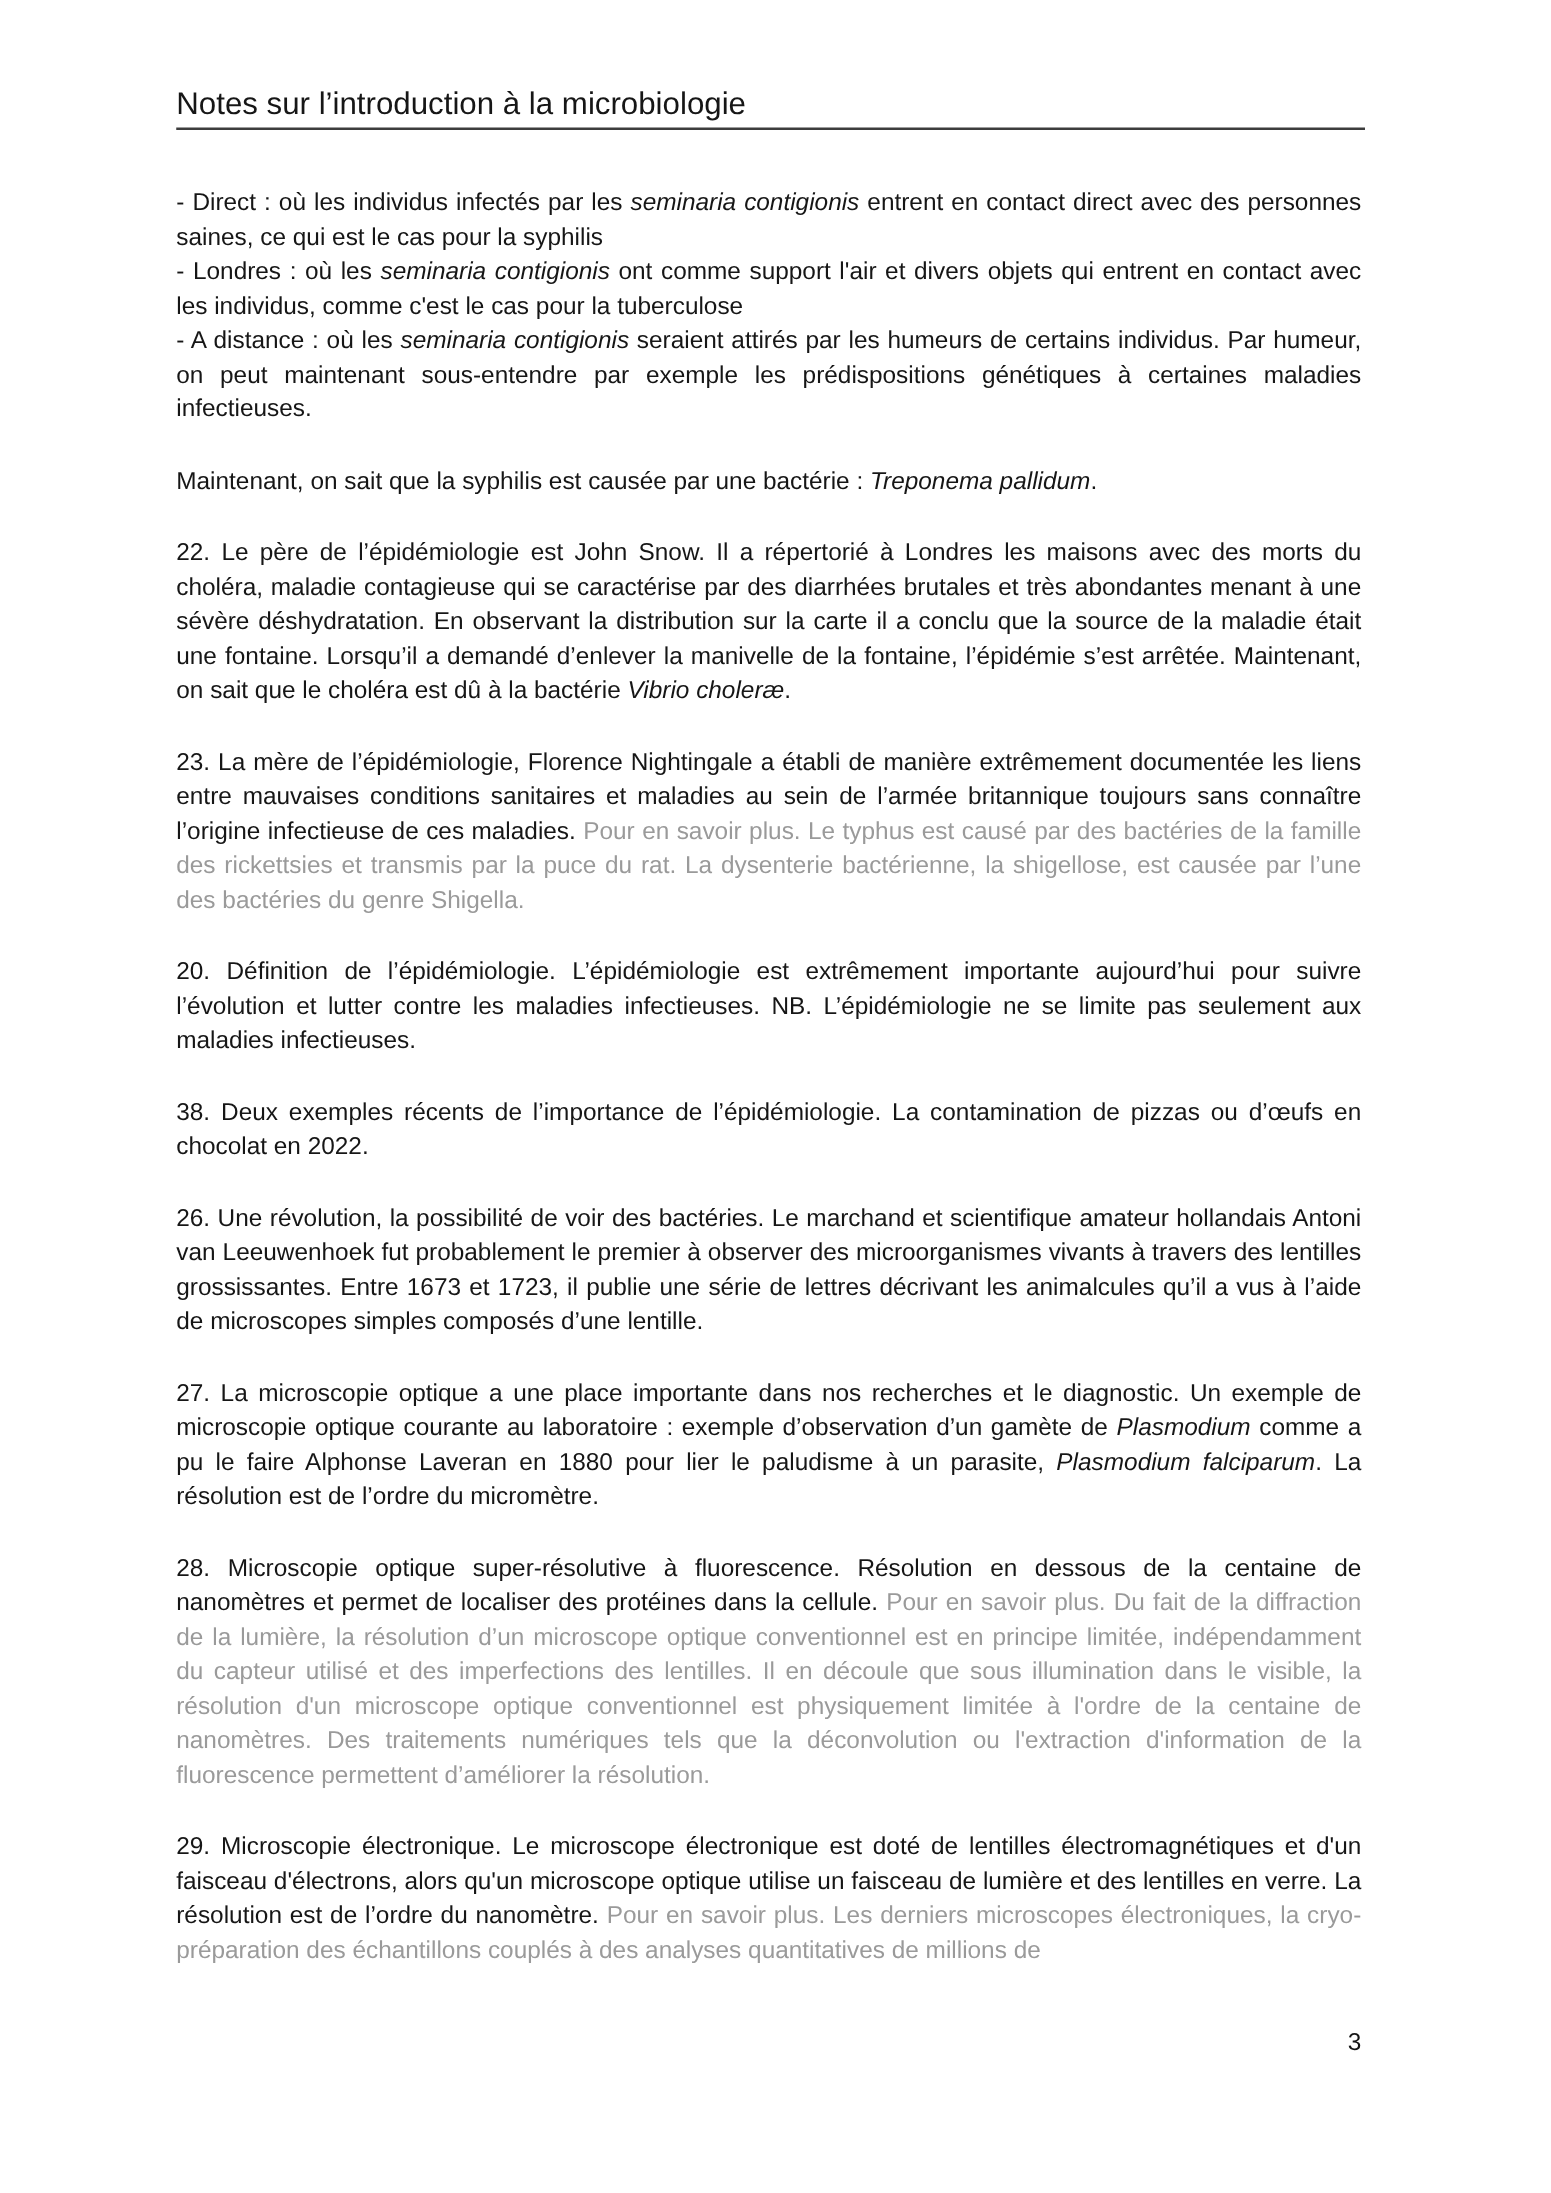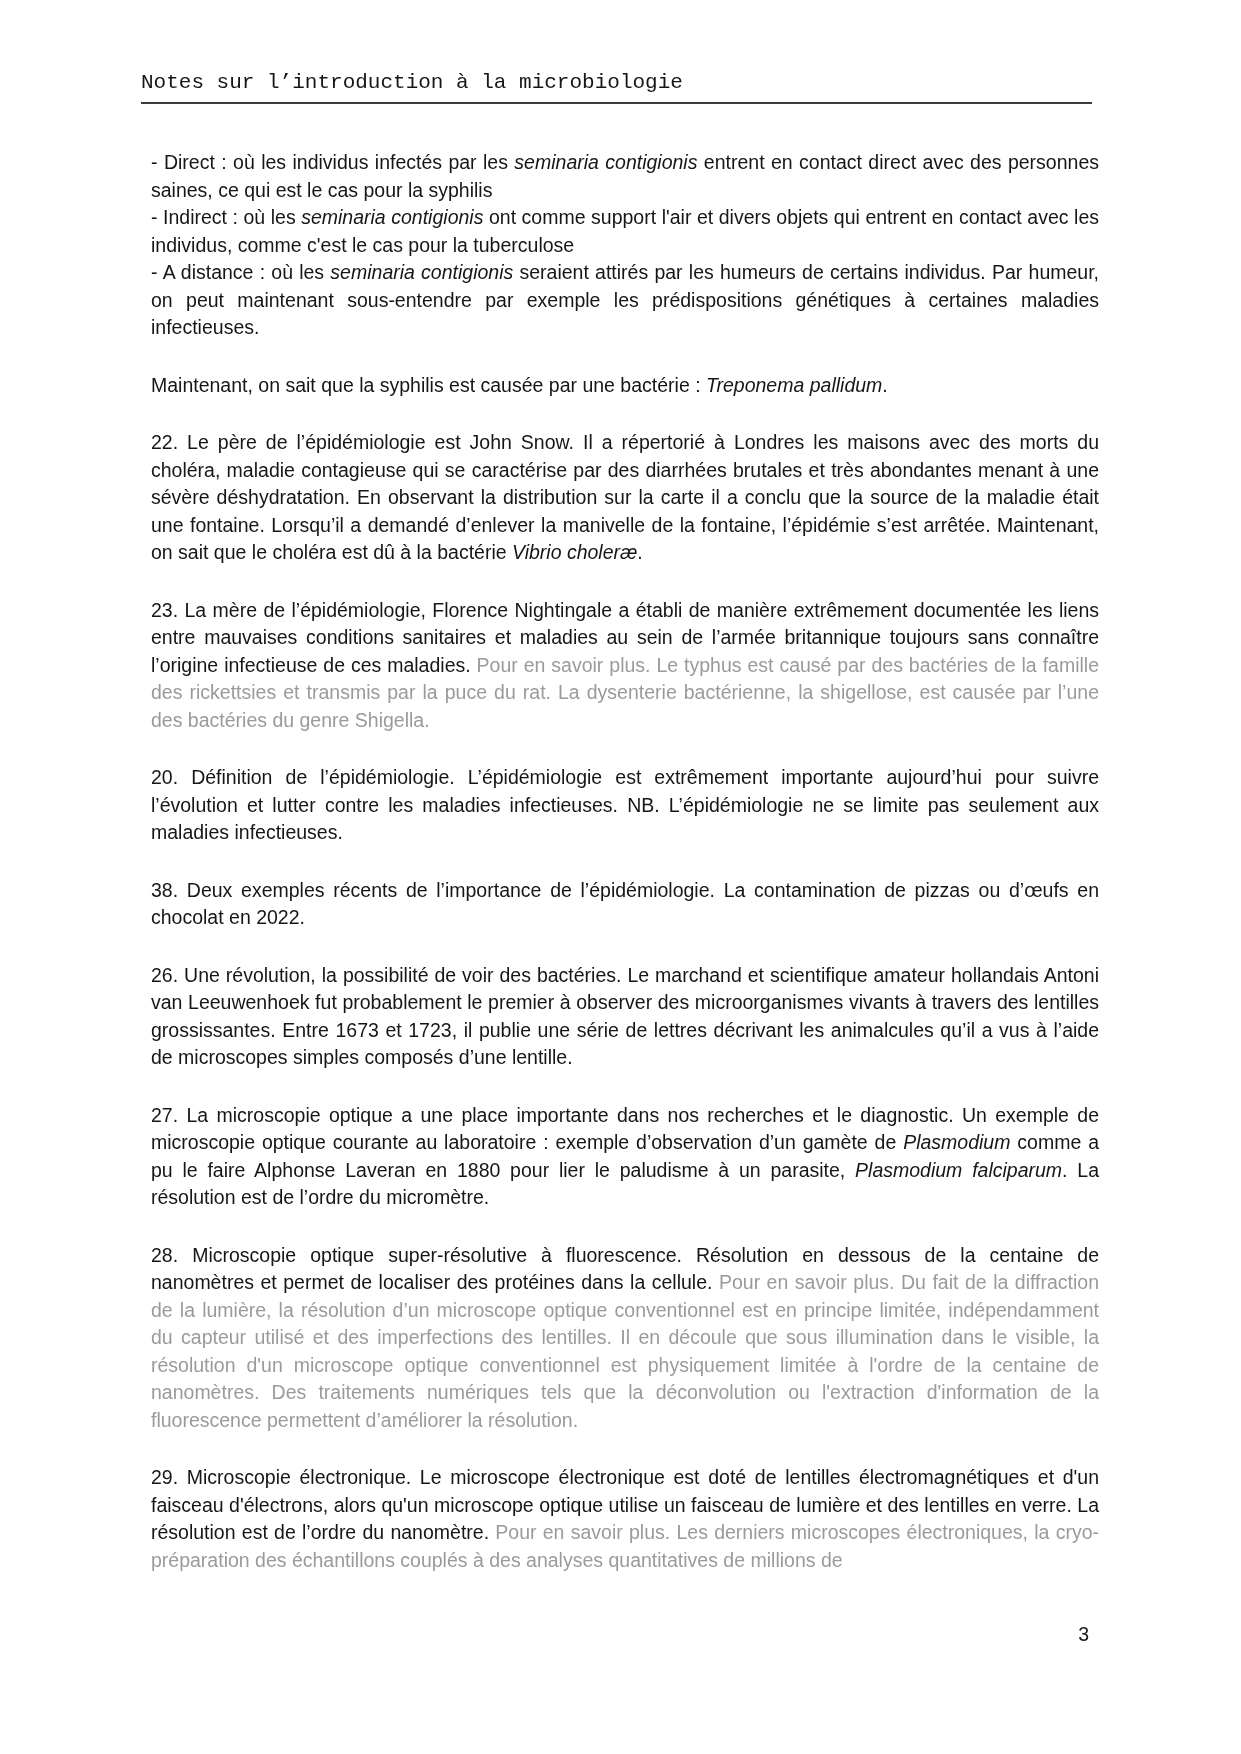--- a/index.html
+++ b/index.html
@@ -15,30 +15,29 @@
     position:relative;
     background:var(--bg);
     font-family:"Liberation Sans","DejaVu Sans",sans-serif;
     color:var(--text);
     overflow:hidden;
   }
   .page-header{
     position:absolute;
     left:141px;top:71px;
     width:951px;
-    font-size:21px;
+    font-size:25px;
     line-height:24px;
     padding-bottom:7px;
     border-bottom:2px solid var(--rule);
     color:var(--text);
-    font-family:Liberation Mono, monospace;
   }
   .doc-body{
     position:absolute;
-    left:151px;top:149px;
+    left:141px;top:149px;
     width:948px;
     font-size:19.5px;
     line-height:27.5px;
     text-align:justify;
     color:var(--text);
   }
   .para{margin:0 0 30px 0;}
   .para.tight{margin:0;}
   .run-b{font-weight:normal;}
   .run-i{font-style:italic;}
@@ -54,21 +53,21 @@
     color:var(--text);
   }
 </style>
 </head>
 <body>
 
 <header class="page-header">Notes sur l’introduction à la microbiologie</header>
 
 <main class="doc-body">
     <p class="para tight"><span>- Direct : où les individus infectés par les </span><span class="run-i">seminaria contigionis</span><span> entrent en contact direct avec des personnes saines, ce qui est le cas pour la syphilis</span></p>
-    <p class="para tight"><span>- Indirect : où les </span><span class="run-i">seminaria contigionis</span><span> ont comme support l'air et divers objets qui entrent en contact avec les individus, comme c'est le cas pour la tuberculose</span></p>
+    <p class="para tight"><span>- Londres : où les </span><span class="run-i">seminaria contigionis</span><span> ont comme support l'air et divers objets qui entrent en contact avec les individus, comme c'est le cas pour la tuberculose</span></p>
     <p class="para"><span>- A distance : où les </span><span class="run-i">seminaria contigionis</span><span> seraient attirés par les humeurs de certains individus. Par humeur, on peut maintenant sous-entendre par exemple les prédispositions génétiques à certaines maladies infectieuses.</span></p>
     <p class="para"><span>Maintenant, on sait que la syphilis est causée par une bactérie : </span><span class="run-i">Treponema pallidum</span><span>.</span></p>
     <p class="para"><span class="run-b">22. Le père de l’épidémiologie est John Snow.</span><span> Il a répertorié à Londres les maisons avec des morts du choléra, maladie contagieuse qui se caractérise par des diarrhées brutales et très abondantes menant à une sévère déshydratation. En observant la distribution sur la carte il a conclu que la source de la maladie était une fontaine. Lorsqu’il a demandé d’enlever la manivelle de la fontaine, l’épidémie s’est arrêtée. Maintenant, on sait que le choléra est dû à la bactérie </span><span class="run-i">Vibrio choleræ</span><span>.</span></p>
     <p class="para"><span class="run-b">23. La mère de l’épidémiologie, Florence Nightingale</span><span> a établi de manière extrêmement documentée les liens entre mauvaises conditions sanitaires et maladies au sein de l’armée britannique toujours sans connaître l’origine infectieuse de ces maladies. </span><span class="run-g">Pour en savoir plus. Le typhus est causé par des bactéries de la famille des rickettsies et transmis par la puce du rat. La dysenterie bactérienne, la shigellose, est causée par l’une des bactéries du genre </span><span class="run-gi">Shigella</span><span class="run-g">.</span></p>
     <p class="para"><span class="run-b">20. Définition de l’épidémiologie</span><span>. L’épidémiologie est extrêmement importante aujourd’hui pour suivre l’évolution et lutter contre les maladies infectieuses. NB. L’épidémiologie ne se limite pas seulement aux maladies infectieuses.</span></p>
     <p class="para"><span class="run-b">38. Deux exemples récents de l’importance de l’épidémiologie</span><span>. La contamination de pizzas ou d’œufs en chocolat en 2022.</span></p>
     <p class="para"><span class="run-b">26. Une révolution, la possibilité de voir des bactéries</span><span>. Le marchand et scientifique amateur hollandais Antoni van Leeuwenhoek fut probablement le premier à observer des microorganismes vivants à travers des lentilles grossissantes. Entre 1673 et 1723, il publie une série de lettres décrivant les animalcules qu’il a vus à l’aide de microscopes simples composés d’une lentille.</span></p>
     <p class="para"><span class="run-b">27. La microscopie optique</span><span> a une place importante dans nos recherches et le diagnostic. Un exemple de microscopie optique courante au laboratoire : exemple d’observation d’un gamète de </span><span class="run-i">Plasmodium</span><span> comme a pu le faire Alphonse Laveran en 1880 pour lier le paludisme à un parasite, </span><span class="run-i">Plasmodium falciparum</span><span>. La résolution est de l’ordre du micromètre.</span></p>
     <p class="para"><span class="run-b">28. Microscopie optique super-résolutive à fluorescence</span><span>. Résolution en dessous de la centaine de nanomètres et permet de localiser des protéines dans la cellule. </span><span class="run-g">Pour en savoir plus. Du fait de la diffraction de la lumière, la résolution d’un microscope optique conventionnel est en principe limitée, indépendamment du capteur utilisé et des imperfections des lentilles. Il en découle que sous illumination dans le visible, la résolution d'un microscope optique conventionnel est physiquement limitée à l'ordre de la centaine de nanomètres. Des traitements numériques tels que la déconvolution ou l'extraction d'information de la fluorescence permettent d’améliorer la résolution.</span></p>
     <p class="para"><span class="run-b">29. Microscopie électronique.</span><span> Le microscope électronique est doté de lentilles électromagnétiques et d'un faisceau d'électrons, alors qu'un microscope optique utilise un faisceau de lumière et des lentilles en verre. La résolution est de l’ordre du nanomètre. </span><span class="run-g">Pour en savoir plus. Les derniers microscopes électroniques, la cryo-préparation des échantillons couplés à des analyses quantitatives de millions de</span></p>

